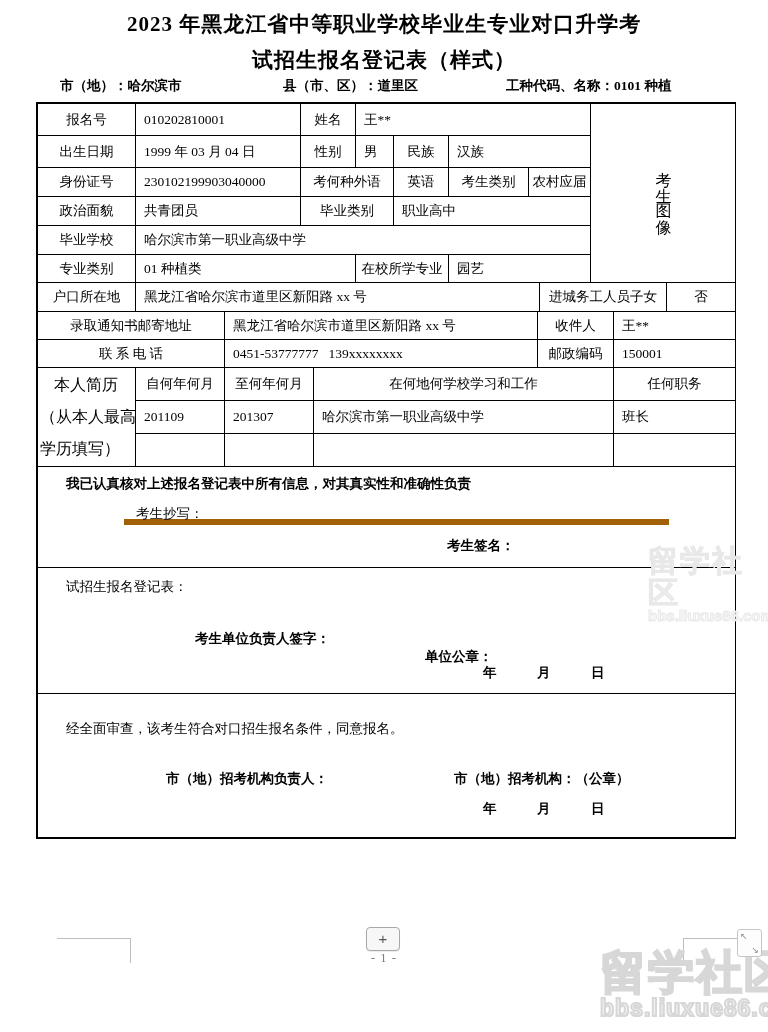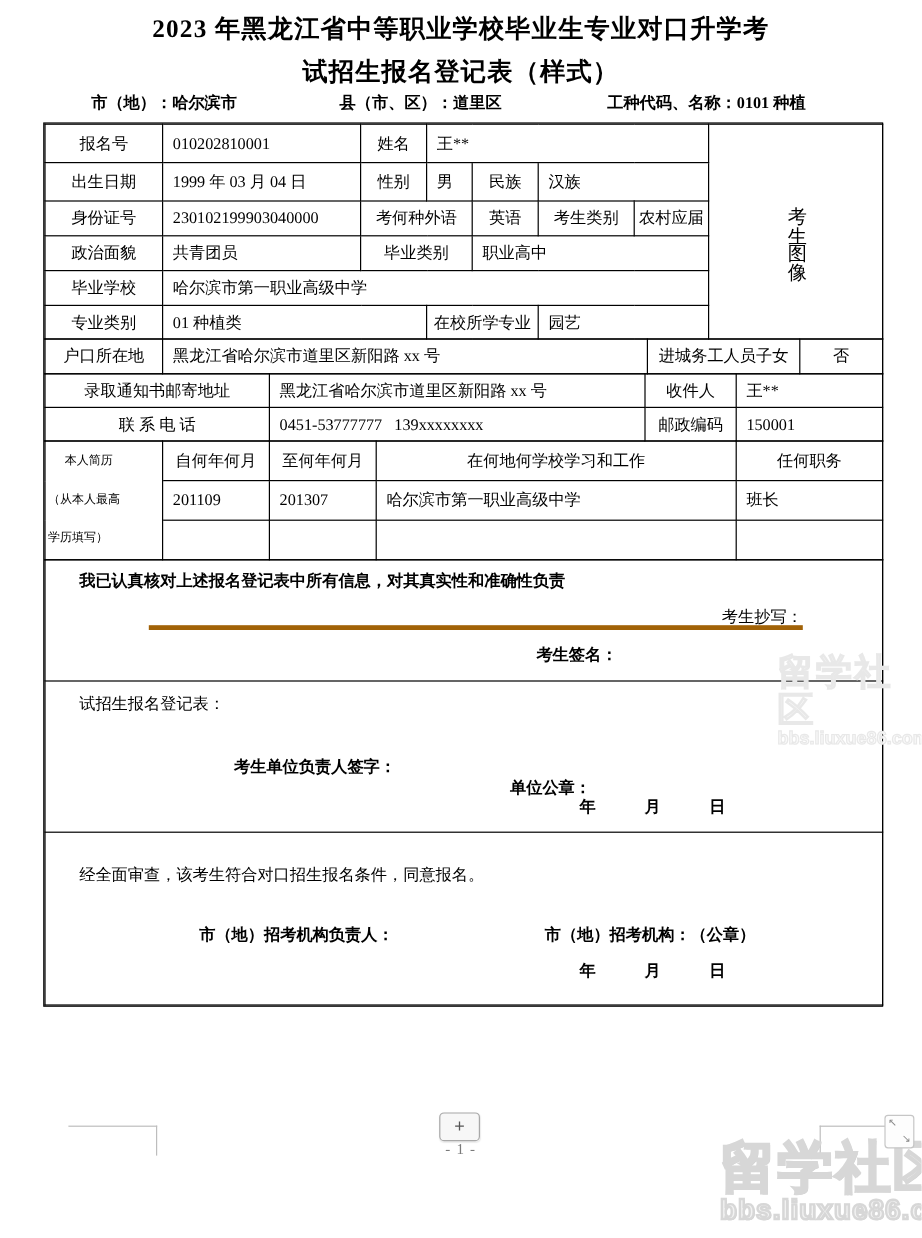--- a/index.html
+++ b/index.html
@@ -9,43 +9,43 @@
     background:#ffffff; overflow:hidden;
     font-family:"Liberation Serif","DejaVu Serif",serif; color:#000;
   }
   .title1 { position:absolute; top:10px; left:0; right:0; text-align:center;
     font-size:21px; font-weight:bold; letter-spacing:1px; }
   .title2 { position:absolute; top:46px; left:0; right:0; text-align:center;
     font-size:21px; font-weight:bold; letter-spacing:1px; }
   .meta { position:absolute; top:77px; left:0; right:0; height:18px;
     font-size:13.5px; font-weight:bold; }
   .meta span { position:absolute; white-space:pre; }
-  .meta .m1 { left:76px; } .meta .m2 { left:283px; } .meta .m3 { left:506px; }
+  .meta .m1 { left:60px; } .meta .m2 { left:283px; } .meta .m3 { left:506px; }
 
   .formwrap { position:absolute; left:36px; top:102px; width:700px;
     border:1px solid #000; background:#fff; }
   table { border-collapse:collapse; table-layout:fixed; width:698px; }
   table + table { margin-top:-1px; }
   td { border:1px solid #000; font-size:13.5px; vertical-align:middle;
     overflow:hidden; white-space:nowrap; }
   td.lbl { text-align:center; padding:0 2px; }
   td.val { text-align:left; padding:0 8px; }
   td.pre { white-space:pre; }
   .photo-cell { text-align:center; vertical-align:middle; }
   .photo-cell span { writing-mode:vertical-rl; text-orientation:upright;
     letter-spacing:16px; font-size:16px; display:inline-block; }
-  .resume-lbl { text-align:left; padding:0 2px; font-size:10px;
+  .resume-lbl { text-align:left; padding:0 2px; font-size:16px;
     line-height:32px; white-space:nowrap; }
   .resume-lbl .l1 { padding-left:14px; }
   td.section { vertical-align:top; padding:0; }
   .sec-inner { position:relative; width:100%;margin-left:20px; }
   .sec-inner .pos { position:absolute; white-space:pre; font-size:13.5px; }
   .statement { font-weight:bold; }
   .plain { font-weight:normal; }
-  .copy-line { position:absolute; border-bottom:4px solid #a16207;text-align:right; }
+  .copy-line { position:absolute; border-bottom:6px solid #a16207; }
   .copy-line span { padding-left:12px; font-size:13.5px; }
 
   .crop { position:absolute; border-color:#bdbdbd; }
   .crop-left { left:57px; top:938px; width:74px; height:25px;
     border-top:1px solid #bdbdbd; border-right:1px solid #bdbdbd; }
   .crop-right { left:683px; top:938px; width:62px; height:25px;
     border-top:1px solid #bdbdbd; border-left:1px solid #bdbdbd; }
   .plus-btn { position:absolute; left:366px; top:927px; width:34px; height:24px;
     border:1px solid #a8a8a8; border-radius:4px; background:#f7f7f7;
     color:#555; font-size:15px; line-height:22px; text-align:center; z-index:6;

